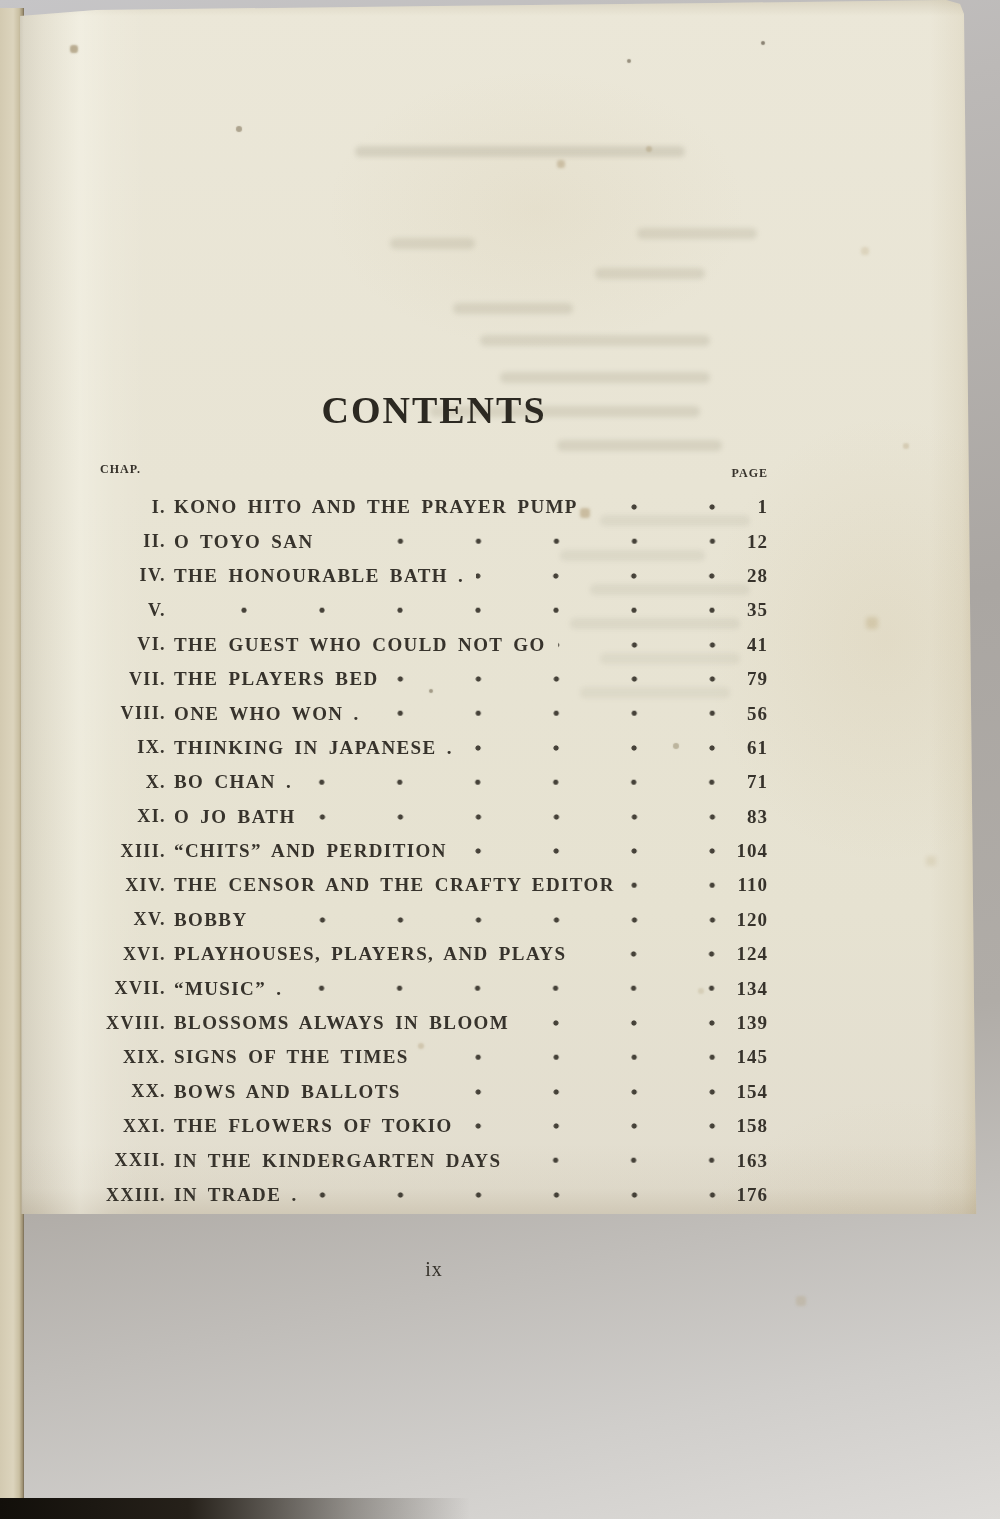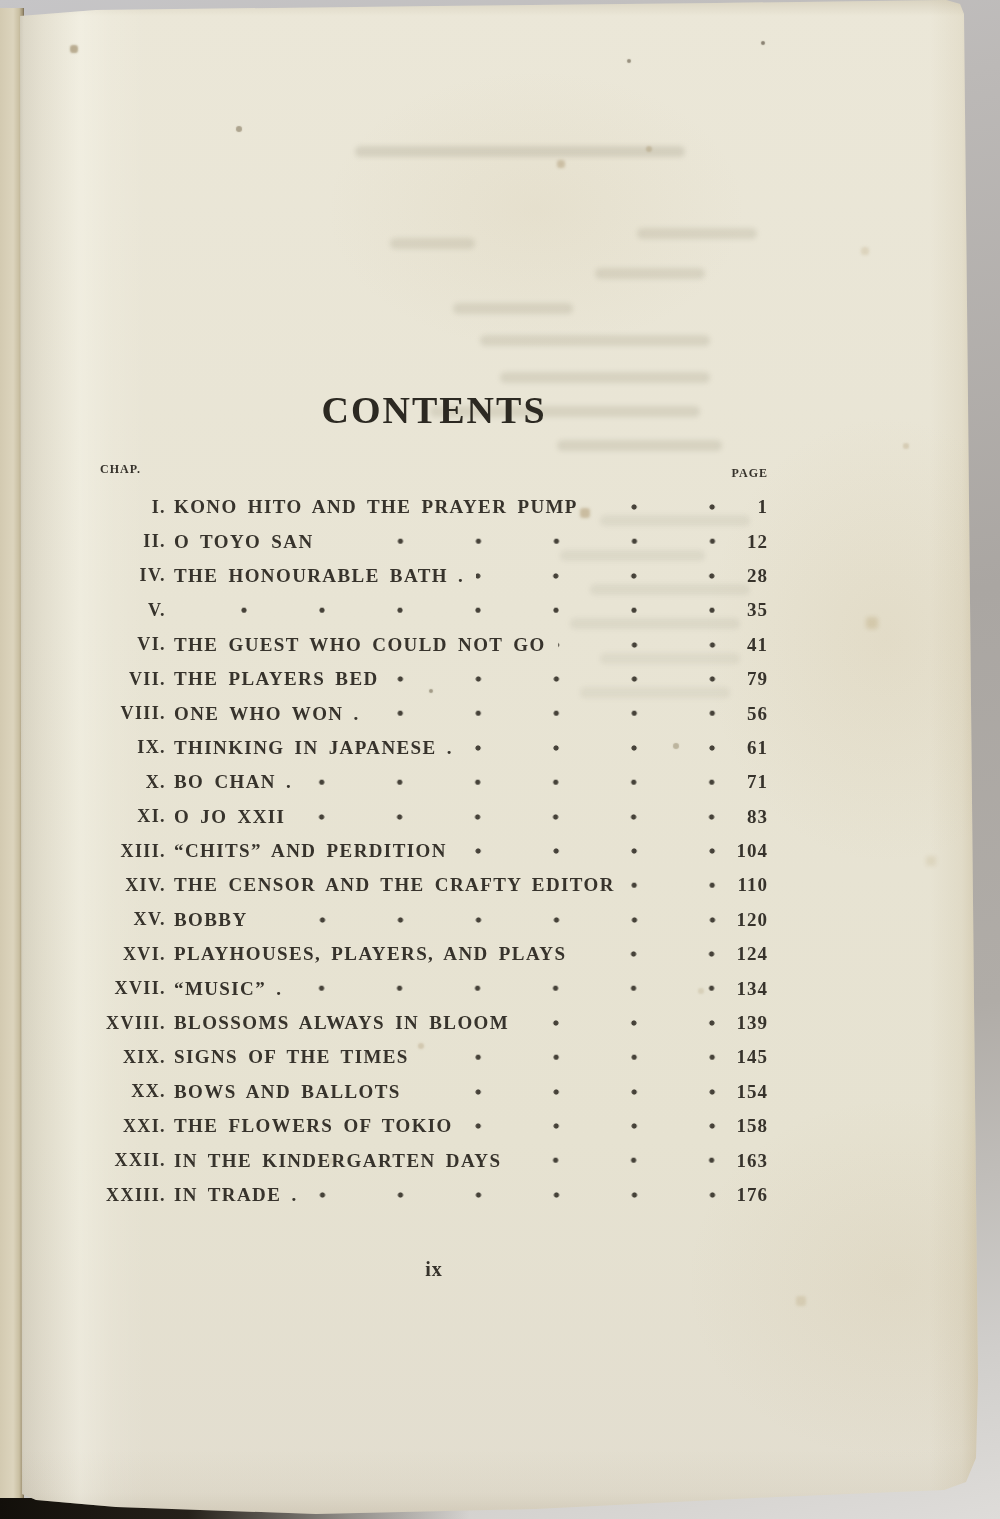--- a/index.html
+++ b/index.html
@@ -12,21 +12,21 @@
   .under-pages{
     position:absolute;left:0;top:8px;width:24px;height:1511px;
     background:linear-gradient(90deg,#d3cab1 0%,#dcd4bd 55%,#c9bfa2 80%,#97896b 96%,#6f6450 100%);
   }
   
   .cover-wedge{
     position:absolute;left:0;top:1498px;width:470px;height:21px;
     background:linear-gradient(90deg,#120f0a 0%,#26211a 40%,rgba(70,65,58,.45) 75%,rgba(120,115,108,0) 100%);
   }
   .page{
-    position:absolute;left:16px;top:0;width:962px;height:1519px;
+    position:absolute;left:16px;top:0;width:962px;height:1214px;
     clip-path:polygon(4px 16px,80px 10px,420px 6px,700px 3px,930px 0px,944px 4px,948px 14px,
       952px 400px,958px 1000px,962px 1380px,960px 1458px,950px 1482px,928px 1490px,
       760px 1497px,520px 1509px,300px 1514px,100px 1507px,20px 1500px,6px 1494px);
     background:
       radial-gradient(ellipse 300px 200px at 520px 210px, rgba(190,170,125,.10), transparent 70%),
       radial-gradient(ellipse 260px 320px at 870px 640px, rgba(185,160,110,.12), transparent 70%),
       radial-gradient(ellipse 300px 260px at 880px 1280px, rgba(180,155,105,.10), transparent 70%),
       linear-gradient(90deg, rgba(110,100,78,.30) 0px, rgba(110,100,78,.12) 8px, rgba(110,100,78,.05) 26px,
         rgba(255,255,246,.30) 64px, rgba(255,255,246,.10) 95px, rgba(255,255,246,0) 130px),
       linear-gradient(270deg, rgba(165,143,96,.28) 0px, rgba(165,143,96,.10) 16px, rgba(165,143,96,0) 48px),
@@ -69,21 +69,21 @@
   .toc-row .num{width:74px;text-align:right;padding-right:8px;box-sizing:border-box;
     flex:0 0 auto;font-size:18px;}
   .toc-row .ttl{flex:0 0 auto;}
   .toc-row .leader{
     flex:1 1 auto;align-self:stretch;margin-left:12px;min-width:0;
     background-image:radial-gradient(circle at 72px 50%, rgba(52,48,40,.9) 2.2px, rgba(52,48,40,0) 3px);
     background-size:78px 100%;background-repeat:repeat-x;background-position:right 2px center;
   }
   .toc-row .pg{flex:0 0 auto;width:48px;text-align:right;font-size:19px;letter-spacing:1px;}
   .folio{position:absolute;left:84px;top:1258px;width:668px;text-align:center;
-    font-size:20px;font-weight:700;color:#36322b;letter-spacing:1px;}
+    font-size:20px;font-weight:400;color:#36322b;letter-spacing:1px;}
 </style>
 </head>
 <body>
 
 <div class="scene">
   <div class="under-pages"></div>
   <div class="cover-wedge"></div>
 
   <div class="page">
 
@@ -173,21 +173,21 @@
 
   <div class="toc-row">
     <span class="num">X.</span>
     <span class="ttl">BO CHAN .</span>
     <span class="leader"></span>
     <span class="pg">71</span>
   </div>
 
   <div class="toc-row">
     <span class="num">XI.</span>
-    <span class="ttl">O JO XXII</span>
+    <span class="ttl">O JO BATH</span>
     <span class="leader"></span>
     <span class="pg">83</span>
   </div>
 
 
   <div class="toc-row">
     <span class="num">XIII.</span>
     <span class="ttl">“CHITS” AND PERDITION</span>
     <span class="leader"></span>
     <span class="pg">104</span>

